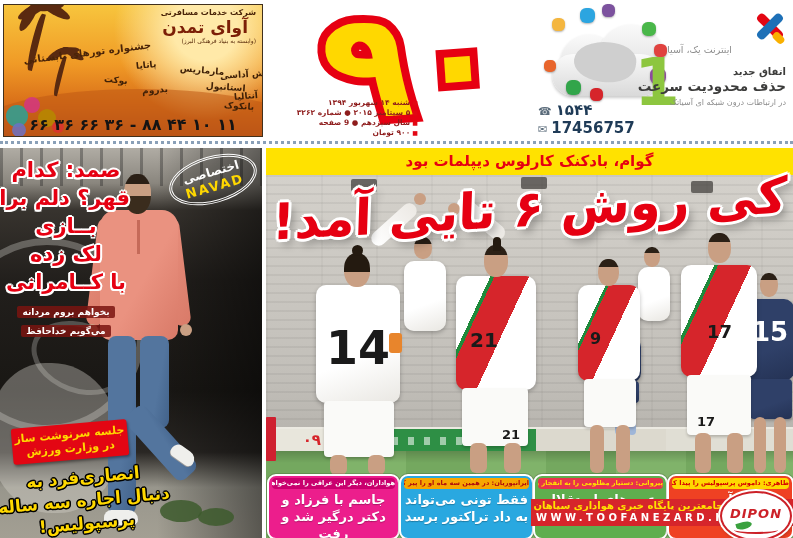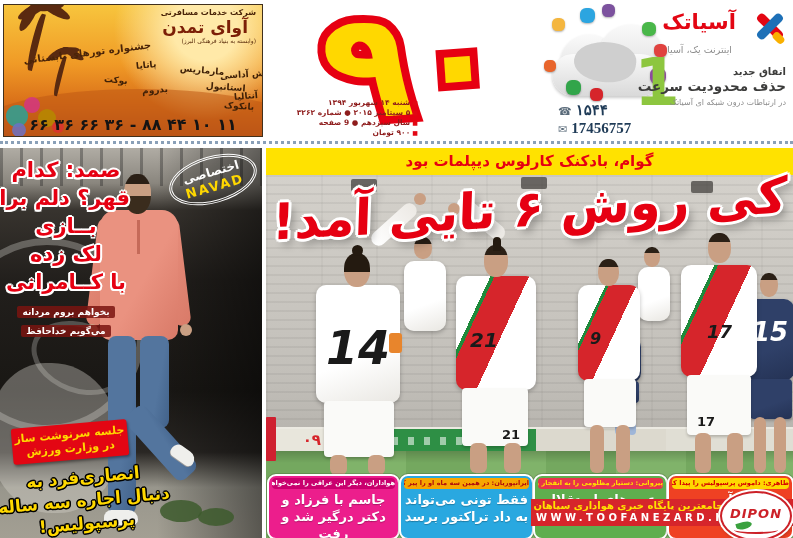--- a/index.html
+++ b/index.html
@@ -40,21 +40,21 @@
   .asia-brand{left:112px;top:8px;width:98px;text-align:center;font-size:21px;font-weight:bold;color:#e30613;}
   .asia-tag{left:100px;top:42px;width:112px;text-align:center;font-size:9.5px;color:#8c8c8c;}
   .cloud{left:8px;top:14px;width:128px;height:84px;}
   .cloud .puff{position:absolute;background:linear-gradient(180deg,#fafafa,#d9d9d9);border-radius:50%;box-shadow:0 2px 3px rgba(0,0,0,.2);}
   .iranmap{left:28px;top:26px;width:62px;height:40px;background:#cfcfcf;border-radius:58% 42% 52% 48%;transform:rotate(8deg);}
   .appdot{border-radius:40%;box-shadow:0 1px 2px rgba(0,0,0,.3);}
   .big1{left:96px;top:48px;font-size:66px;line-height:66px;font-weight:bold;color:#8dc63f;}
   .promo1{right:4px;top:64px;font-size:10px;font-weight:bold;color:#3c3c3b;}
   .promo2{right:4px;top:76px;font-size:13.5px;font-weight:bold;color:#3c3c3b;}
   .promo3{right:4px;top:96px;font-size:8px;color:#8c8c8c;}
-  .contact{left:20px;top:100px;direction:ltr;color:#1f3b57;font-family:Liberation Serif, serif;}
+  .contact{left:0;top:100px;direction:ltr;color:#1f3b57;}
   .contact div{font-size:15px;font-weight:bold;line-height:17px;}
   .contact .ic{font-size:11px;color:#5a6b7a;margin-right:4px;font-weight:normal;}
 
   
   .lstory{left:0;top:148px;width:262px;height:390px;overflow:hidden;
     background:linear-gradient(180deg,#b0aca4 0%,#8a867e 9%,#37332e 16%,#221f1c 34%,#191714 62%,#2a2724 78%,#98968c 87%,#a39f93 100%);}
   .lstory .shade-r{right:0;top:0;width:40%;height:100%;background:linear-gradient(90deg,rgba(0,0,0,0),rgba(0,0,0,.45));}
   .lstory .windows{left:0;top:0;width:100%;height:38px;background:repeating-linear-gradient(90deg,rgba(30,30,30,.35) 0 3px,rgba(0,0,0,0) 3px 20px);}
   .graf1{left:-50px;top:90px;width:180px;height:180px;border:7px solid rgba(235,235,230,.30);border-radius:50%;transform:rotate(-15deg);}
   .graf2{left:-10px;top:215px;width:130px;height:150px;background:rgba(215,213,205,.38);border-radius:45% 55% 50% 50%;}
@@ -105,21 +105,21 @@
   .board .s2{width:160px;background:#2e8f45;
     background-image:repeating-linear-gradient(90deg,rgba(255,255,255,.55) 0 6px,rgba(255,255,255,0) 6px 16px);
     background-size:100% 8px;background-position:0 8px;background-repeat:no-repeat;}
   .board .s3{width:130px;background:#dcd9ce;}
   .board .s4{flex:1;background:#e0ded4;}
   .grass{left:0;top:276px;width:100%;height:87px;
     background:repeating-linear-gradient(90deg,#74a85f 0 70px,#80b36a 70px 140px);}
   .grass .sh{position:absolute;left:0;top:0;width:100%;height:12px;background:linear-gradient(180deg,rgba(0,0,0,.18),rgba(0,0,0,0));}
 
   .head{position:absolute;border-radius:46%;background:linear-gradient(180deg,#2b2016 0 30%,#c99f83 30% 100%);}
-  .torso{position:absolute;background:linear-gradient(160deg,#ffffff 0 60%,#e9e7e2 100%);border-radius:10px;box-shadow:0 2px 4px rgba(0,0,0,.25);font-style:italic;}
+  .torso{position:absolute;background:linear-gradient(160deg,#ffffff 0 60%,#e9e7e2 100%);border-radius:10px;box-shadow:0 2px 4px rgba(0,0,0,.25);}
   .sash{background:linear-gradient(115deg,rgba(0,0,0,0) 26%,#1f8a3b 26% 29%,#d6252b 29% 55%,rgba(0,0,0,0) 55%);}
   .shorts{position:absolute;background:#fafaf8;border-radius:4px;box-shadow:0 2px 3px rgba(0,0,0,.2);}
   .leg{position:absolute;background:#c99f83;border-radius:6px;}
   .armup{position:absolute;background:linear-gradient(90deg,#fff,#ece9e4);border-radius:8px;}
   .num{position:absolute;color:#1a1a1a;font-weight:bold;direction:ltr;font-family:"DejaVu Sans",sans-serif;}
   .navy{background:linear-gradient(160deg,#2f4068 0 60%,#243254 100%);}
   .navy .wnum{color:#fff;}
   .wnum{position:absolute;color:#fff;font-weight:bold;direction:ltr;}
   .mo{position:absolute;background:#241a10;}
 
@@ -209,21 +209,20 @@
     <div>۹۰۰ تومان</div>
   </div>
 
   <div class="abs asia">
 
     <div class="abs" style="left:214px;top:6px;width:36px;height:38px;">
       <div class="abs xbar" style="left:2px;top:14px;width:32px;height:9px;background:#e30613;transform:rotate(45deg);"></div>
       <div class="abs xbar" style="left:2px;top:14px;width:32px;height:9px;background:#1d70b7;transform:rotate(-45deg);"></div>
       <div class="abs xbar" style="left:20px;top:26px;width:13px;height:8px;background:#f9b000;transform:rotate(45deg);"></div>
     </div>
-    <div class="abs asia-brand">آسیاتک</div>
     <div class="abs asia-tag">اینترنت یک، آسیاتک</div>
 
     <div class="abs cloud">
       <div class="puff" style="left:14px;top:18px;width:58px;height:58px;"></div>
       <div class="puff" style="left:52px;top:8px;width:66px;height:66px;"></div>
       <div class="puff" style="left:6px;top:38px;width:110px;height:42px;border-radius:24px;"></div>
       <div class="abs iranmap"></div>
       <div class="abs appdot" style="left:34px;top:-8px;width:15px;height:15px;background:#2ca5e0;"></div>
       <div class="abs appdot" style="left:56px;top:-12px;width:13px;height:13px;background:#7c529e;"></div>
       <div class="abs appdot" style="left:6px;top:2px;width:13px;height:13px;background:#f4b63f;"></div>

